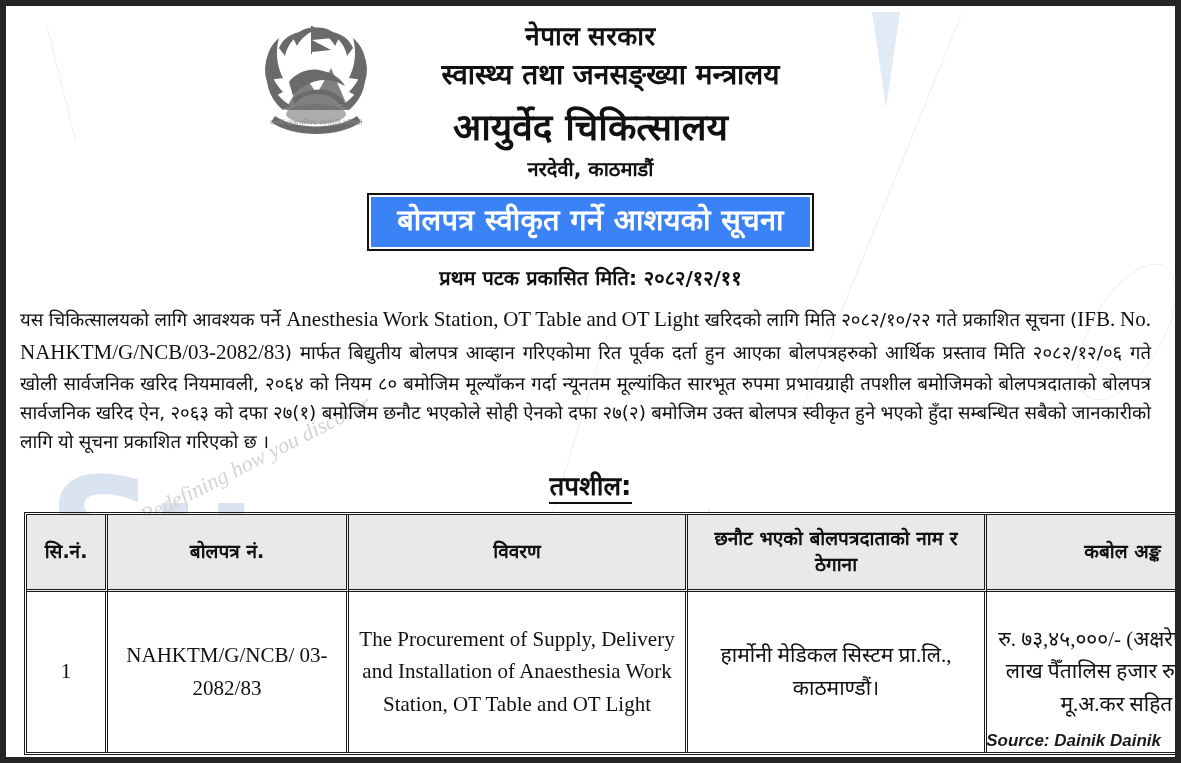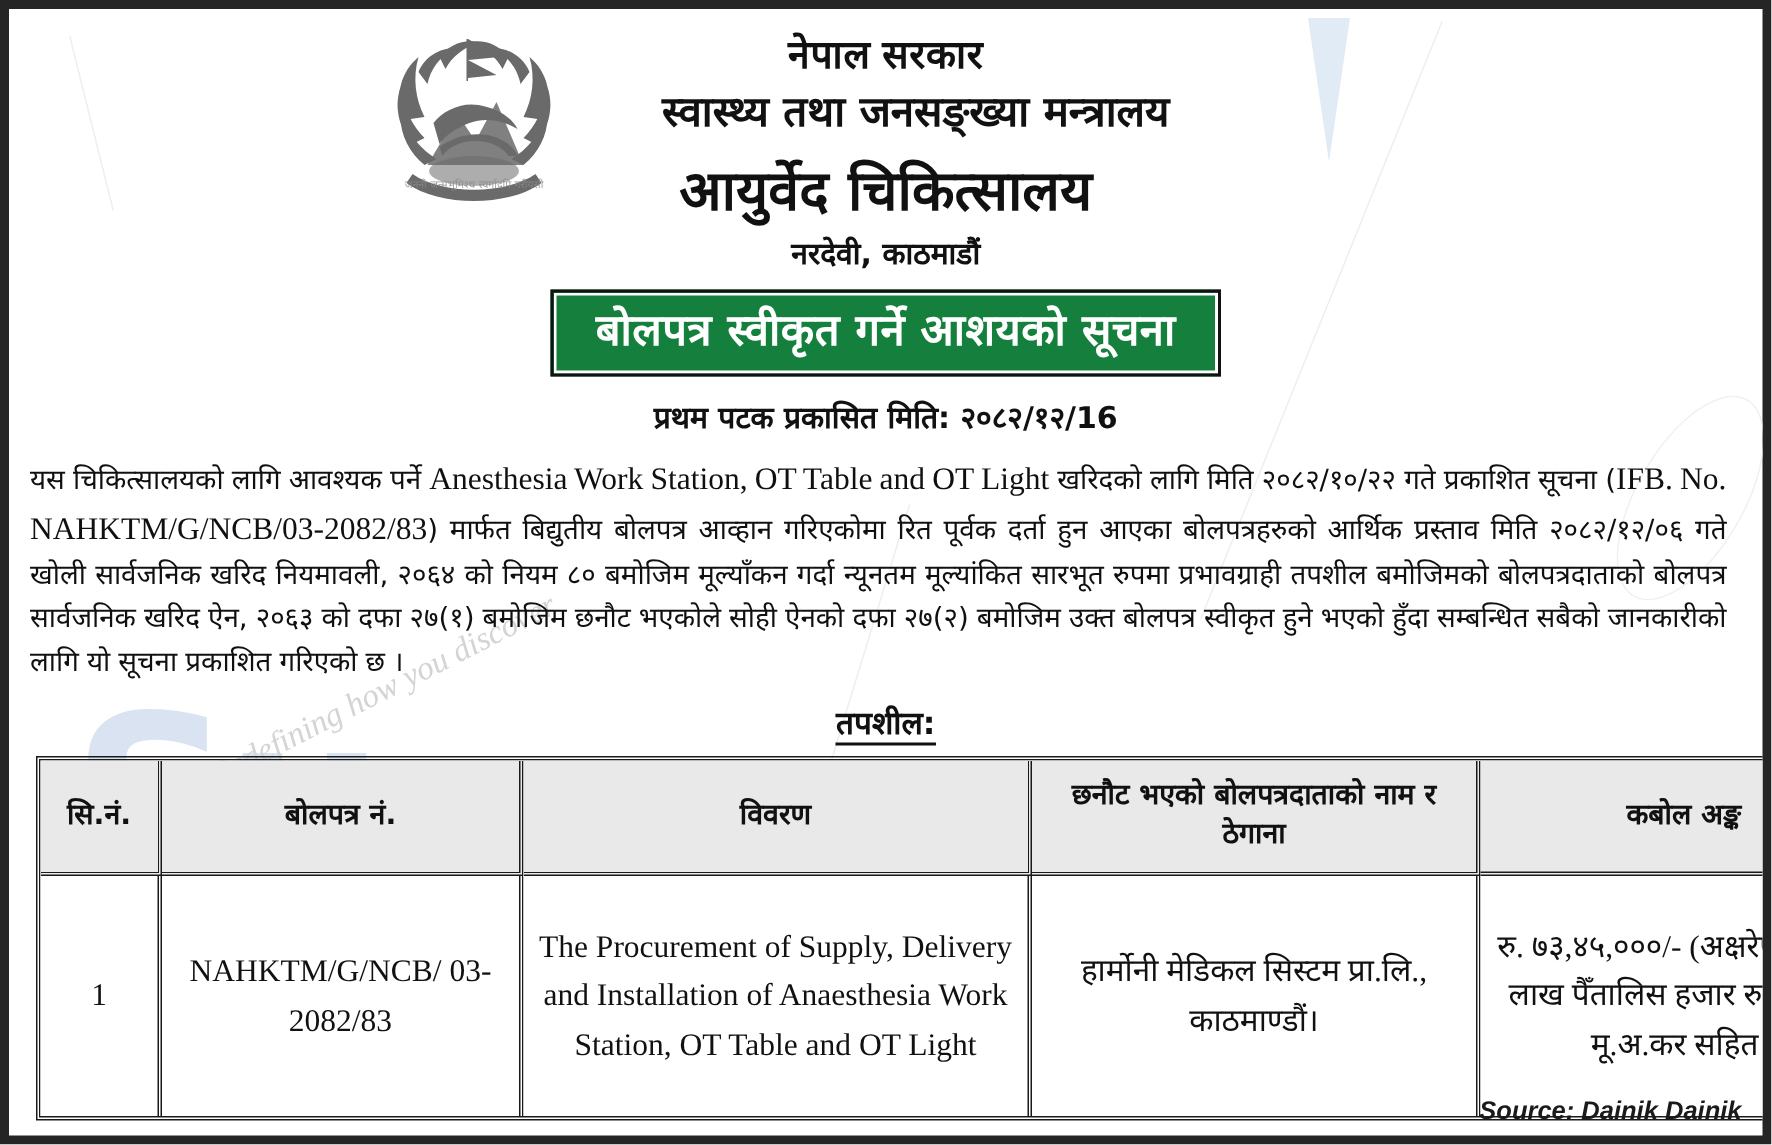--- a/index.html
+++ b/index.html
@@ -147,21 +147,21 @@
     margin: 8px 0 0 0;
   }
 
   
   .banner-wrap {
     text-align: center;
     margin-top: 12px;
   }
   .banner {
     display: inline-block;
-    background: #15803d;
+    background: #3b82f6;
     color: #ffffff;
     font-family: "DejaVu Sans", sans-serif;
     font-weight: 700;
     font-size: 29px;
     line-height: 1.25;
     padding: 7px 28px 10px 28px;
     border: 2px solid #121212;
     box-shadow: 0 0 0 2px #ffffff inset;
     letter-spacing: .3px;
   }
@@ -190,21 +190,21 @@
     font-family: "Liberation Serif", serif;
     font-size: 21px;
   }
 
   
   .tapasil {
     text-align: center;
     margin-top: 10px;
     font-family: "DejaVu Sans", sans-serif;
     font-weight: 700;
-    font-size: 21px;
+    font-size: 26px;
     color: #111;
   }
   .tapasil span {
     border-bottom: 2px solid #111;
     padding-bottom: 1px;
   }
 
   
   .tbl-wrap {
     margin: 9px 18px 0 18px;
@@ -327,21 +327,21 @@
         <div class="ministry-line">स्वास्थ्य तथा जनसङ्ख्या मन्त्रालय</div>
         <div class="office-line">आयुर्वेद चिकित्सालय</div>
         <div class="address-line">नरदेवी, काठमाडौं</div>
       </div>
     </div>
 
     <div class="banner-wrap">
       <div class="banner">बोलपत्र स्वीकृत गर्ने आशयको सूचना</div>
     </div>
 
-    <div class="pubdate">प्रथम पटक प्रकासित मिति: २०८२/१२/16</div>
+    <div class="pubdate">प्रथम पटक प्रकासित मिति: २०८२/१२/११</div>
 
     <p class="body-para"><span>यस चिकित्सालयको लागि आवश्यक पर्ने </span><span class="lat">Anesthesia Work Station, OT Table and OT Light</span><span> खरिदको लागि मिति २०८२/१०/२२ गते प्रकाशित सूचना (</span><span class="lat">IFB. No. NAHKTM/G/NCB/03-2082/83</span><span>) मार्फत बिद्युतीय बोलपत्र आव्हान गरिएकोमा रित पूर्वक दर्ता हुन आएका बोलपत्रहरुको आर्थिक प्रस्ताव मिति २०८२/१२/०६ गते खोली सार्वजनिक खरिद नियमावली, २०६४ को नियम ८० बमोजिम मूल्याँकन गर्दा न्यूनतम मूल्यांकित सारभूत रुपमा प्रभावग्राही तपशील बमोजिमको बोलपत्रदाताको बोलपत्र सार्वजनिक खरिद ऐन, २०६३ को दफा २७(१) बमोजिम छनौट भएकोले सोही ऐनको दफा २७(२) बमोजिम उक्त बोलपत्र स्वीकृत हुने भएको हुँदा सम्बन्धित सबैको जानकारीको लागि यो सूचना प्रकाशित गरिएको छ ।</span></p>
 
     <div class="tapasil"><span>तपशील:</span></div>
 
     <div class="tbl-wrap">
       <table class="detail">
         <thead>
           <tr>
             <th class="col-sn">सि.नं.</th>

